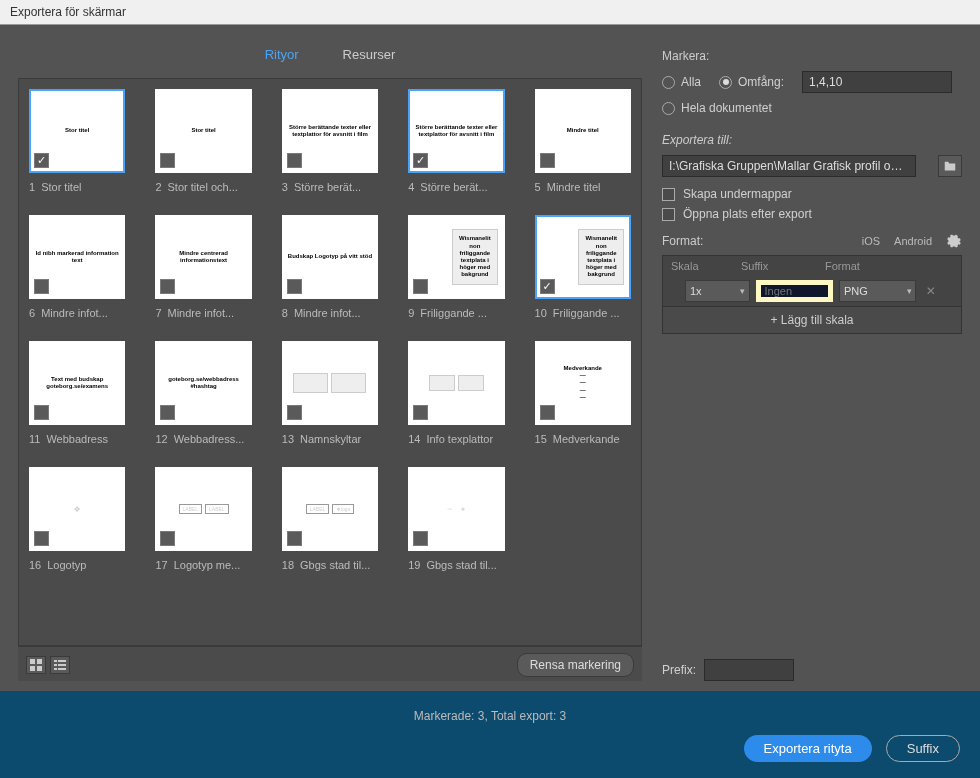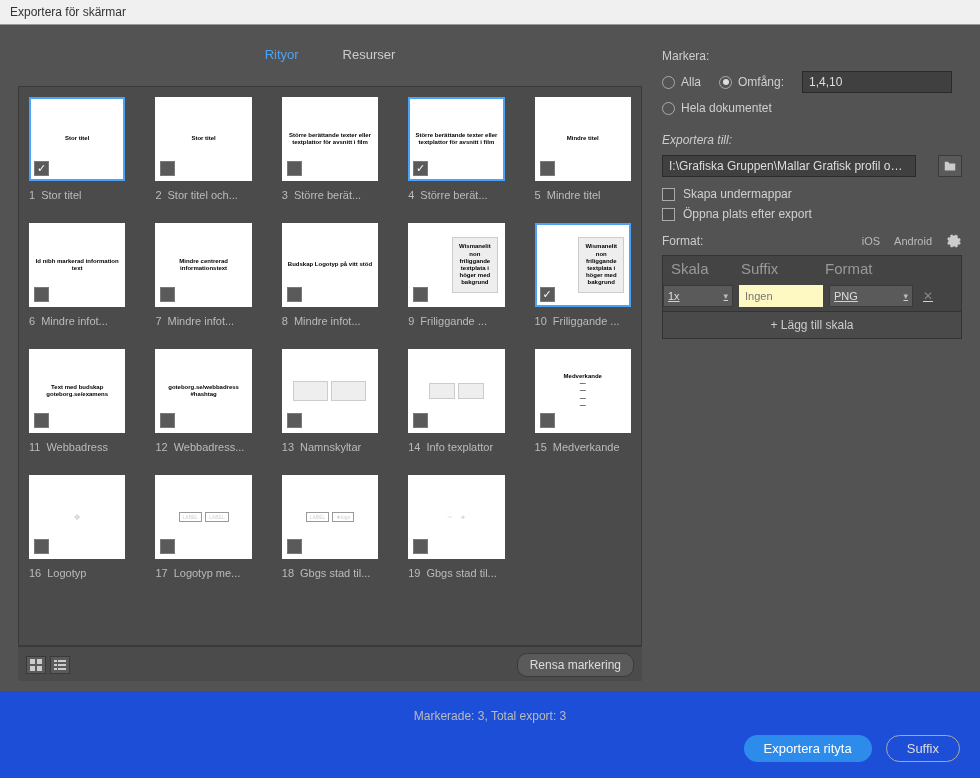--- a/index.html
+++ b/index.html
@@ -3,21 +3,21 @@
 <meta charset="utf-8">
 <style>
   * { box-sizing: border-box; margin: 0; padding: 0; }
   html, body { width: 980px; height: 778px; background: #323232; font-family: "Segoe UI", Arial, sans-serif; color: #d0d0d0; font-size: 12px; overflow: hidden; }
   .window { display: flex; flex-direction: column; width: 100%; height: 100%; }
   .titlebar { background: #f0f0f0; color: #333; padding: 5px 10px; font-size: 12px; border-bottom: 1px solid #999; }
   .body-area { flex: 1; background: #535353; display: flex; padding: 22px 18px 10px 18px; gap: 20px; }
   .left-panel { flex: 1; display: flex; flex-direction: column; }
   .right-panel { width: 300px; display: flex; flex-direction: column; }
 
-  .tabs { display: flex; justify-content: center; gap: 44px; margin-bottom: 22px; }
+  .tabs { display: flex; justify-content: center; gap: 44px; margin-bottom: 14px; }
   .tab { font-size: 13px; color: #ccc; cursor: pointer; padding-bottom: 2px; }
   .tab.active { color: #4ba3f7; }
 
   .thumb-container { flex: 1; border: 1px solid #3a3a3a; background: #4b4b4b; padding: 10px; overflow: auto; }
   .thumb-grid { display: grid; grid-template-columns: repeat(5, 1fr); gap: 22px 30px; }
   .thumb-cell { display: flex; flex-direction: column; }
   .thumb-box { position: relative; height: 84px; background: #fff; border: 2px solid transparent; display: flex; align-items: center; justify-content: center; }
   .thumb-box.selected { border-color: #4ba3f7; }
   .thumb-check { position: absolute; left: 3px; bottom: 3px; width: 15px; height: 15px; background: #5a5a5a; border: 1px solid #7a7a7a; display: flex; align-items: center; justify-content: center; }
   .thumb-check.checked::after { content: "✓"; color: #fff; font-size: 11px; line-height: 1; }
@@ -41,29 +41,29 @@
   .path-input { flex: 1; }
   .folder-btn { width: 24px; height: 22px; background: #5a5a5a; border: 1px solid #3a3a3a; display: flex; align-items: center; justify-content: center; cursor: pointer; }
   .folder-btn svg { width: 14px; height: 14px; fill: #ccc; }
 
   .format-header { display: flex; align-items: center; justify-content: space-between; margin-bottom: 6px; margin-top: 6px; }
   .format-header .right-links { display: flex; gap: 14px; align-items: center; font-size: 11px; color: #bbb; }
   .gear-btn { width: 16px; height: 16px; display: flex; align-items: center; justify-content: center; cursor: pointer; }
   .gear-btn svg { width: 14px; height: 14px; fill: #ccc; }
 
   .format-table { background: #444; border: 1px solid #333; }
-  .format-table .thead { display: flex; padding: 4px 8px; font-size: 15px; color: #999; }
-  .format-table .trow { display: flex; padding: 4px 0; align-items: center; gap: 6px; text-decoration: underline; }
+  .format-table .thead { display: flex; padding: 4px 8px; font-size: 11px; color: #999; }
+  .format-table .trow { display: flex; padding: 4px 22px; align-items: center; gap: 6px; }
   .col-scale { width: 70px; }
   .col-suffix { width: 84px; }
   .col-format { width: 84px; }
   .col-del { width: 18px; text-align: center; color: #888; cursor: pointer; }
   .dd { background: #5a5a5a; border: 1px solid #3a3a3a; color: #ddd; padding: 2px 4px; font-size: 11px; height: 22px; display: flex; align-items: center; justify-content: space-between; cursor: pointer; }
   .dd::after { content: "▾"; font-size: 9px; color: #bbb; margin-left: 4px; }
-  .suffix-input { background: #fef9c3; border: 2px solid #fef9c3; color: #888; padding: 2px 4px; font-size: 11px; height: 22px; }
+  .suffix-input { background: #0f172a; border: 5px solid #fef9c3; color: #888; padding: 2px 4px; font-size: 11px; height: 22px; }
   .add-scale { text-align: center; padding: 6px; background: #4a4a4a; border-top: 1px solid #333; cursor: pointer; font-size: 12px; color: #ccc; }
 
   .bottom-bar { display: flex; align-items: center; padding: 6px 8px 4px 8px; gap: 8px; background: #4b4b4b; border-top: 1px solid #3a3a3a; margin-top: 0; }
   .view-toggles { display: flex; gap: 4px; }
   .view-btn { width: 20px; height: 18px; background: #5a5a5a; border: 1px solid #3a3a3a; display: flex; align-items: center; justify-content: center; cursor: pointer; }
   .view-btn svg { width: 12px; height: 12px; fill: #ccc; }
   .clear-sel { margin-left: auto; background: #5a5a5a; border: 1px solid #3a3a3a; color: #ddd; padding: 4px 12px; cursor: pointer; font-size: 12px; border-radius: 10px; }
 
   .prefix-row { display: flex; align-items: center; gap: 8px; padding: 6px 0 0 0; }
   .prefix-input { width: 90px; }
@@ -72,21 +72,21 @@
   .action-row { display: flex; justify-content: flex-end; gap: 14px; padding: 6px 20px 16px 0; align-items: center; }
   .btn-primary { background: #2d8ceb; color: #fff; border: none; border-radius: 14px; padding: 6px 20px; font-size: 13px; cursor: pointer; }
   .btn-secondary { background: transparent; color: #ddd; border: 1px solid #aaa; border-radius: 14px; padding: 5px 20px; font-size: 13px; cursor: pointer; }
 
   .thumb-box .preview-half { width: 50%; height: 70%; background: #eee; border: 1px solid #ccc; }
   .thumb-box .preview-two { display: flex; gap: 3px; }
   .thumb-box .preview-two > div { width: 35px; height: 20px; background: #eee; border: 1px solid #ccc; }
   .thumb-box .preview-tags { display: flex; gap: 3px; }
   .thumb-box .preview-tags span { font-size: 5px; border: 1px solid #999; padding: 1px 3px; }
 
-  .footer-wrap { background: #1d4ed8; }
+  .footer-wrap { background: #0c4a6e; }
   .left-lower-wrap { display:flex; flex-direction:column; }
 </style>
 </head>
 <body>
 
 <div class="window">
   <div class="titlebar">
     <span>Exportera för skärmar</span>
   </div>
 
@@ -410,20 +410,24 @@
                 <span>PNG</span>
               </div>
             </div>
           <div class="col-del">✕</div>
         </div>
         <div class="add-scale">+  Lägg till skala</div>
       </div>
 
       <div style="flex:1"></div>
 
+      <div class="prefix-row">
+        <span>Prefix:</span>
+        <input class="text-input prefix-input" value="" style="">
+      </div>
     </div>
   </div>
 
   <div class="footer-wrap">
     <div class="status-row">Markerade: 3, Total export: 3</div>
     <div class="action-row">
       <button class="btn-primary">Exportera rityta</button>
       <button class="btn-secondary">Suffix</button>
     </div>
   </div>

